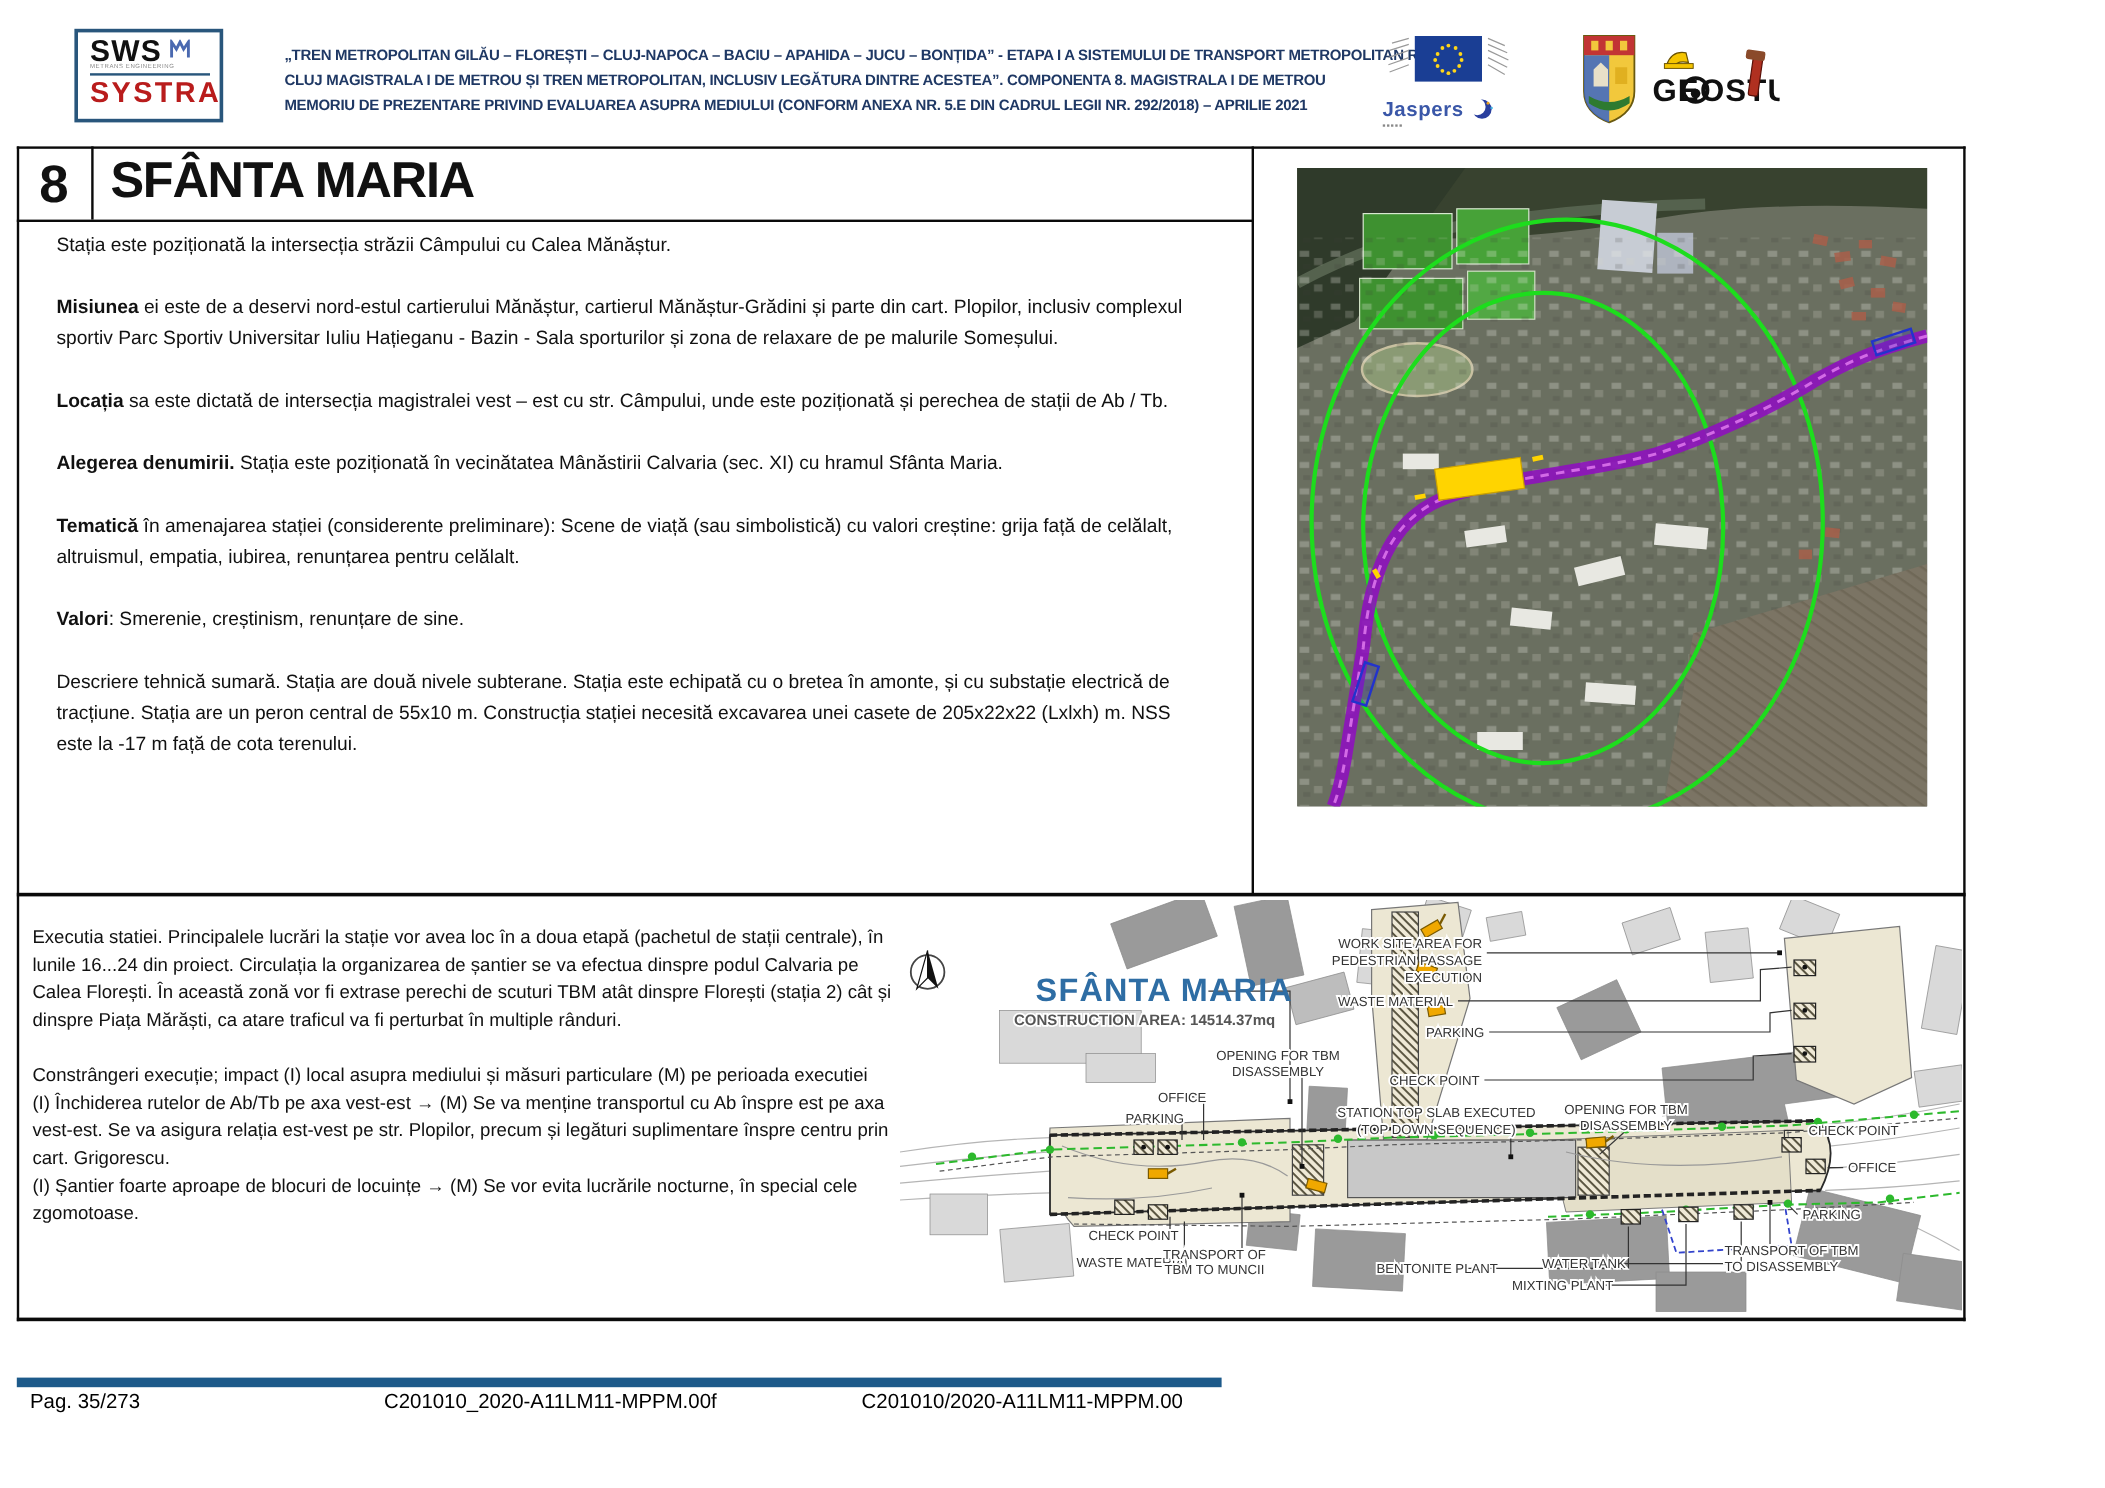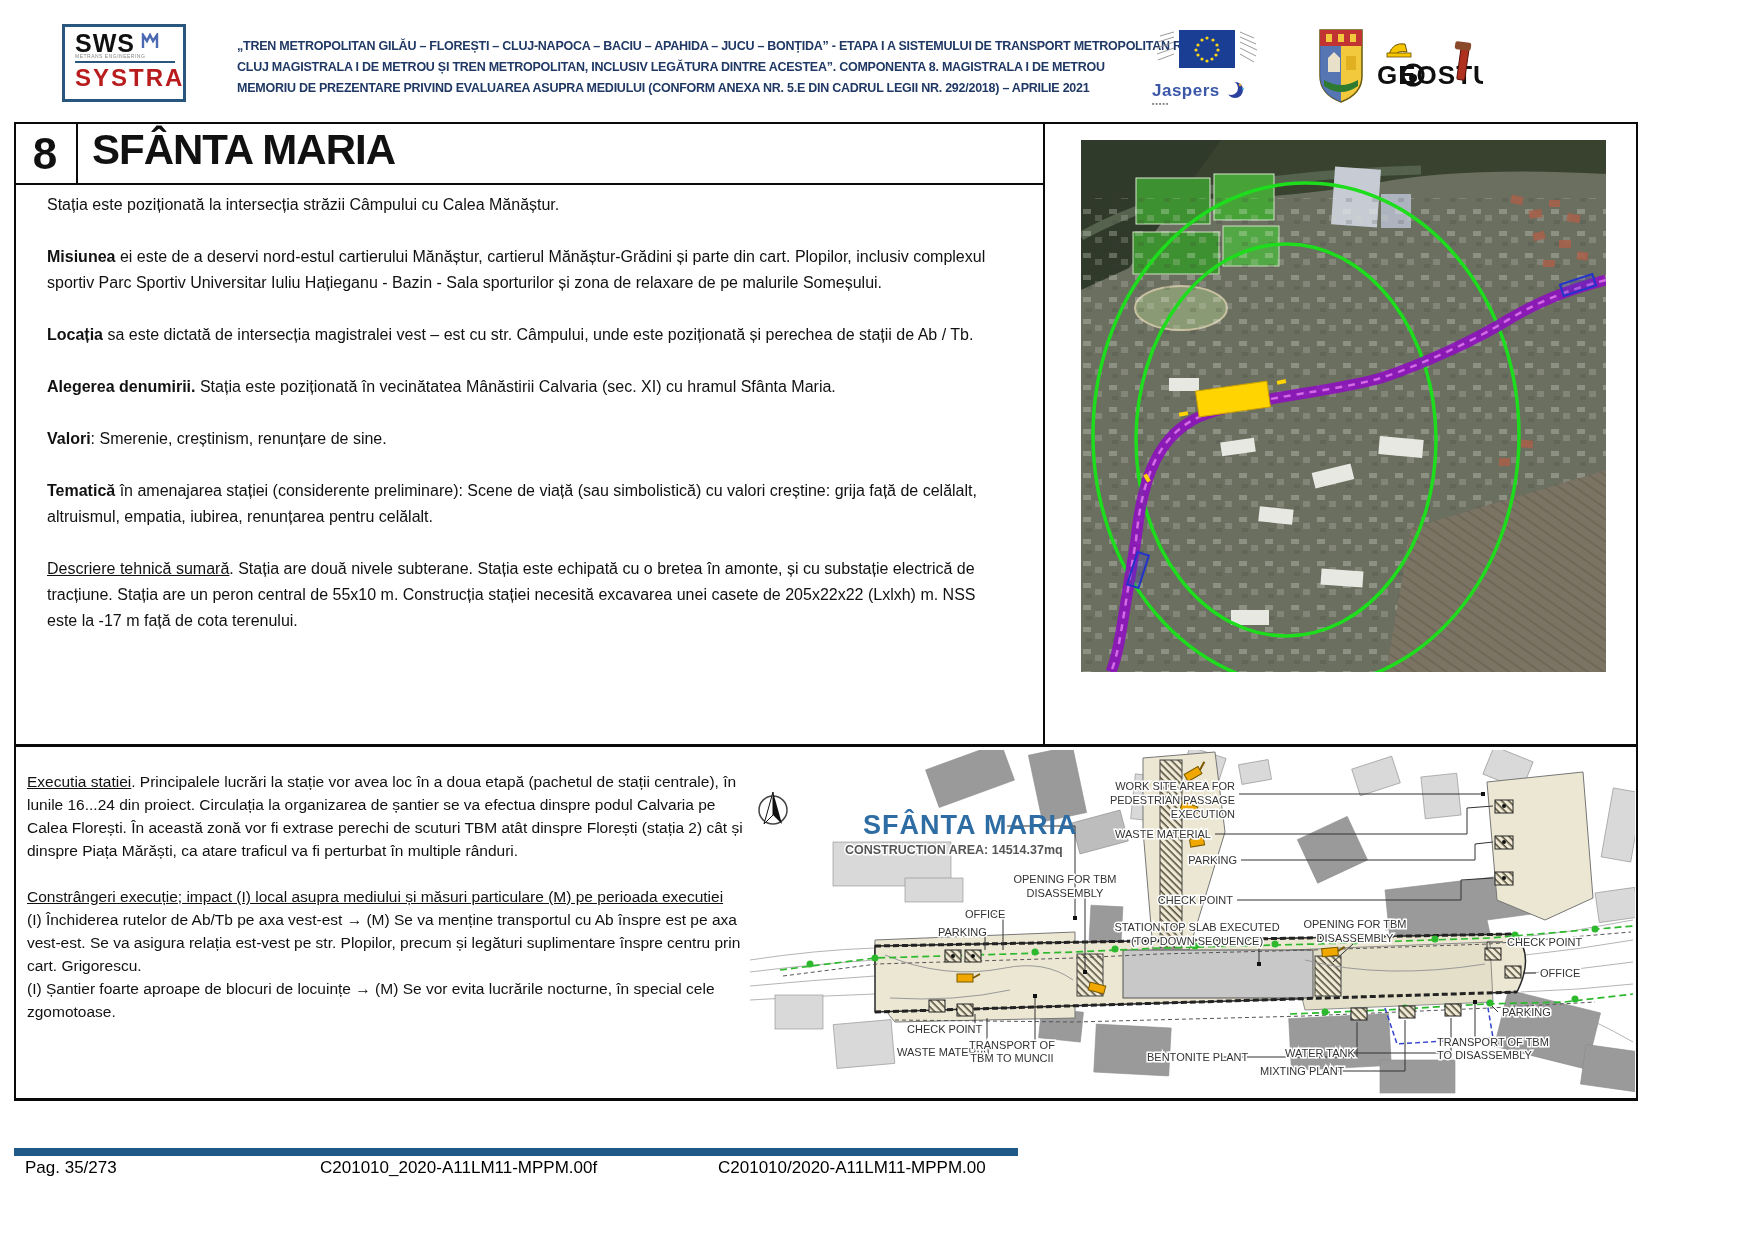--- a/index.html
+++ b/index.html
@@ -28,21 +28,21 @@
   
   .cell-num{left:14px;top:124px;width:62px;height:59px;display:flex;align-items:center;
     justify-content:center;font-size:44px;font-weight:bold;}
   .cell-title{left:92px;top:126px;font-size:42px;font-weight:bold;letter-spacing:-1px;}
   
   .desc{left:27px;top:192px;width:958px;font-size:16px;line-height:26px;margin-left:20px;}
   .desc p{margin:0 0 26px 0;}
   .exec{left:27px;top:770px;width:720px;font-size:15.5px;line-height:23px;}
   .exec p{margin:0;}
   .exec .gap{height:23px;}
-  .ul{text-decoration:underline;}
+  .ul{}
   
   .map-img{left:1081px;top:140px;width:525px;height:532px;background:#666b5e;}
   
   .plan{left:745px;top:750px;width:890px;height:345px;}
   .plan text{font-family:"Liberation Sans",sans-serif;font-size:11px;fill:#333;
     paint-order:stroke;stroke:#ffffff;stroke-width:3px;}
   .plan .title{font-size:27px;font-weight:bold;fill:#2e6da4;letter-spacing:1px;stroke-width:0;}
   .plan .areatxt{font-size:12.5px;font-weight:bold;fill:#555;}
   
   .foot-bar{left:14px;top:1148px;width:1004px;height:8px;background:#1d5a8a;}
@@ -139,22 +139,22 @@
 <div class="abs bline" style="left:76px;top:122px;width:2px;height:61px"></div>
 
 <div class="abs cell-num">8</div>
 <div class="abs cell-title">SFÂNTA MARIA</div>
 
 <div class="abs desc">
   <p><span>Stația este poziționată la intersecția străzii Câmpului cu Calea Mănăștur.</span></p>
   <p><b>Misiunea</b><span> ei este de a deservi nord-estul cartierului Mănăștur, cartierul Mănăștur-Grădini și parte din cart. Plopilor, inclusiv complexul sportiv Parc Sportiv Universitar Iuliu Hațieganu - Bazin - Sala sporturilor și zona de relaxare de pe malurile Someșului.</span></p>
   <p><b>Locația</b><span> sa este dictată de intersecția magistralei vest – est cu str. Câmpului, unde este poziționată și perechea de stații de Ab / Tb.</span></p>
   <p><b>Alegerea denumirii.</b><span> Stația este poziționată în vecinătatea Mânăstirii Calvaria (sec. XI) cu hramul Sfânta Maria.</span></p>
+  <p><b>Tematică</b><span> în amenajarea stației (considerente preliminare): Scene de viață (sau simbolistică) cu valori creștine: grija față de celălalt, altruismul, empatia, iubirea, renunțarea pentru celălalt.</span></p>
   <p><b>Valori</b><span>: Smerenie, creștinism, renunțare de sine.</span></p>
-  <p><b>Tematică</b><span> în amenajarea stației (considerente preliminare): Scene de viață (sau simbolistică) cu valori creștine: grija față de celălalt, altruismul, empatia, iubirea, renunțarea pentru celălalt.</span></p>
   <p><span class="ul">Descriere tehnică sumară</span><span>. Stația are două nivele subterane. Stația este echipată cu o bretea în amonte, și cu substație electrică de tracțiune. Stația are un peron central de 55x10 m. Construcția stației necesită excavarea unei casete de 205x22x22 (Lxlxh) m. NSS este la -17 m față de cota terenului.</span></p>
 </div>
 
 <div class="abs exec">
   <p><span class="ul">Executia statiei</span><span>. Principalele lucrări la stație vor avea loc în a doua etapă (pachetul de stații centrale), în lunile 16...24 din proiect. Circulația la organizarea de șantier se va efectua dinspre podul Calvaria pe Calea Florești. În această zonă vor fi extrase perechi de scuturi TBM atât dinspre Florești (stația 2) cât și dinspre Piața Mărăști, ca atare traficul va fi perturbat în multiple rânduri.</span></p>
   <div class="gap"></div>
   <p><span class="ul">Constrângeri execuție; impact (I) local asupra mediului și măsuri particulare (M) pe perioada executiei</span></p>
   <p><span>(I) Închiderea rutelor de Ab/Tb pe axa vest-est → (M) Se va menține transportul cu Ab înspre est pe axa vest-est. Se va asigura relația est-vest pe str. Plopilor, precum și legături suplimentare înspre centru prin cart. Grigorescu.</span></p>
   <p><span>(I) Șantier foarte aproape de blocuri de locuințe → (M) Se vor evita lucrările nocturne, în special cele zgomotoase.</span></p>
 </div>

